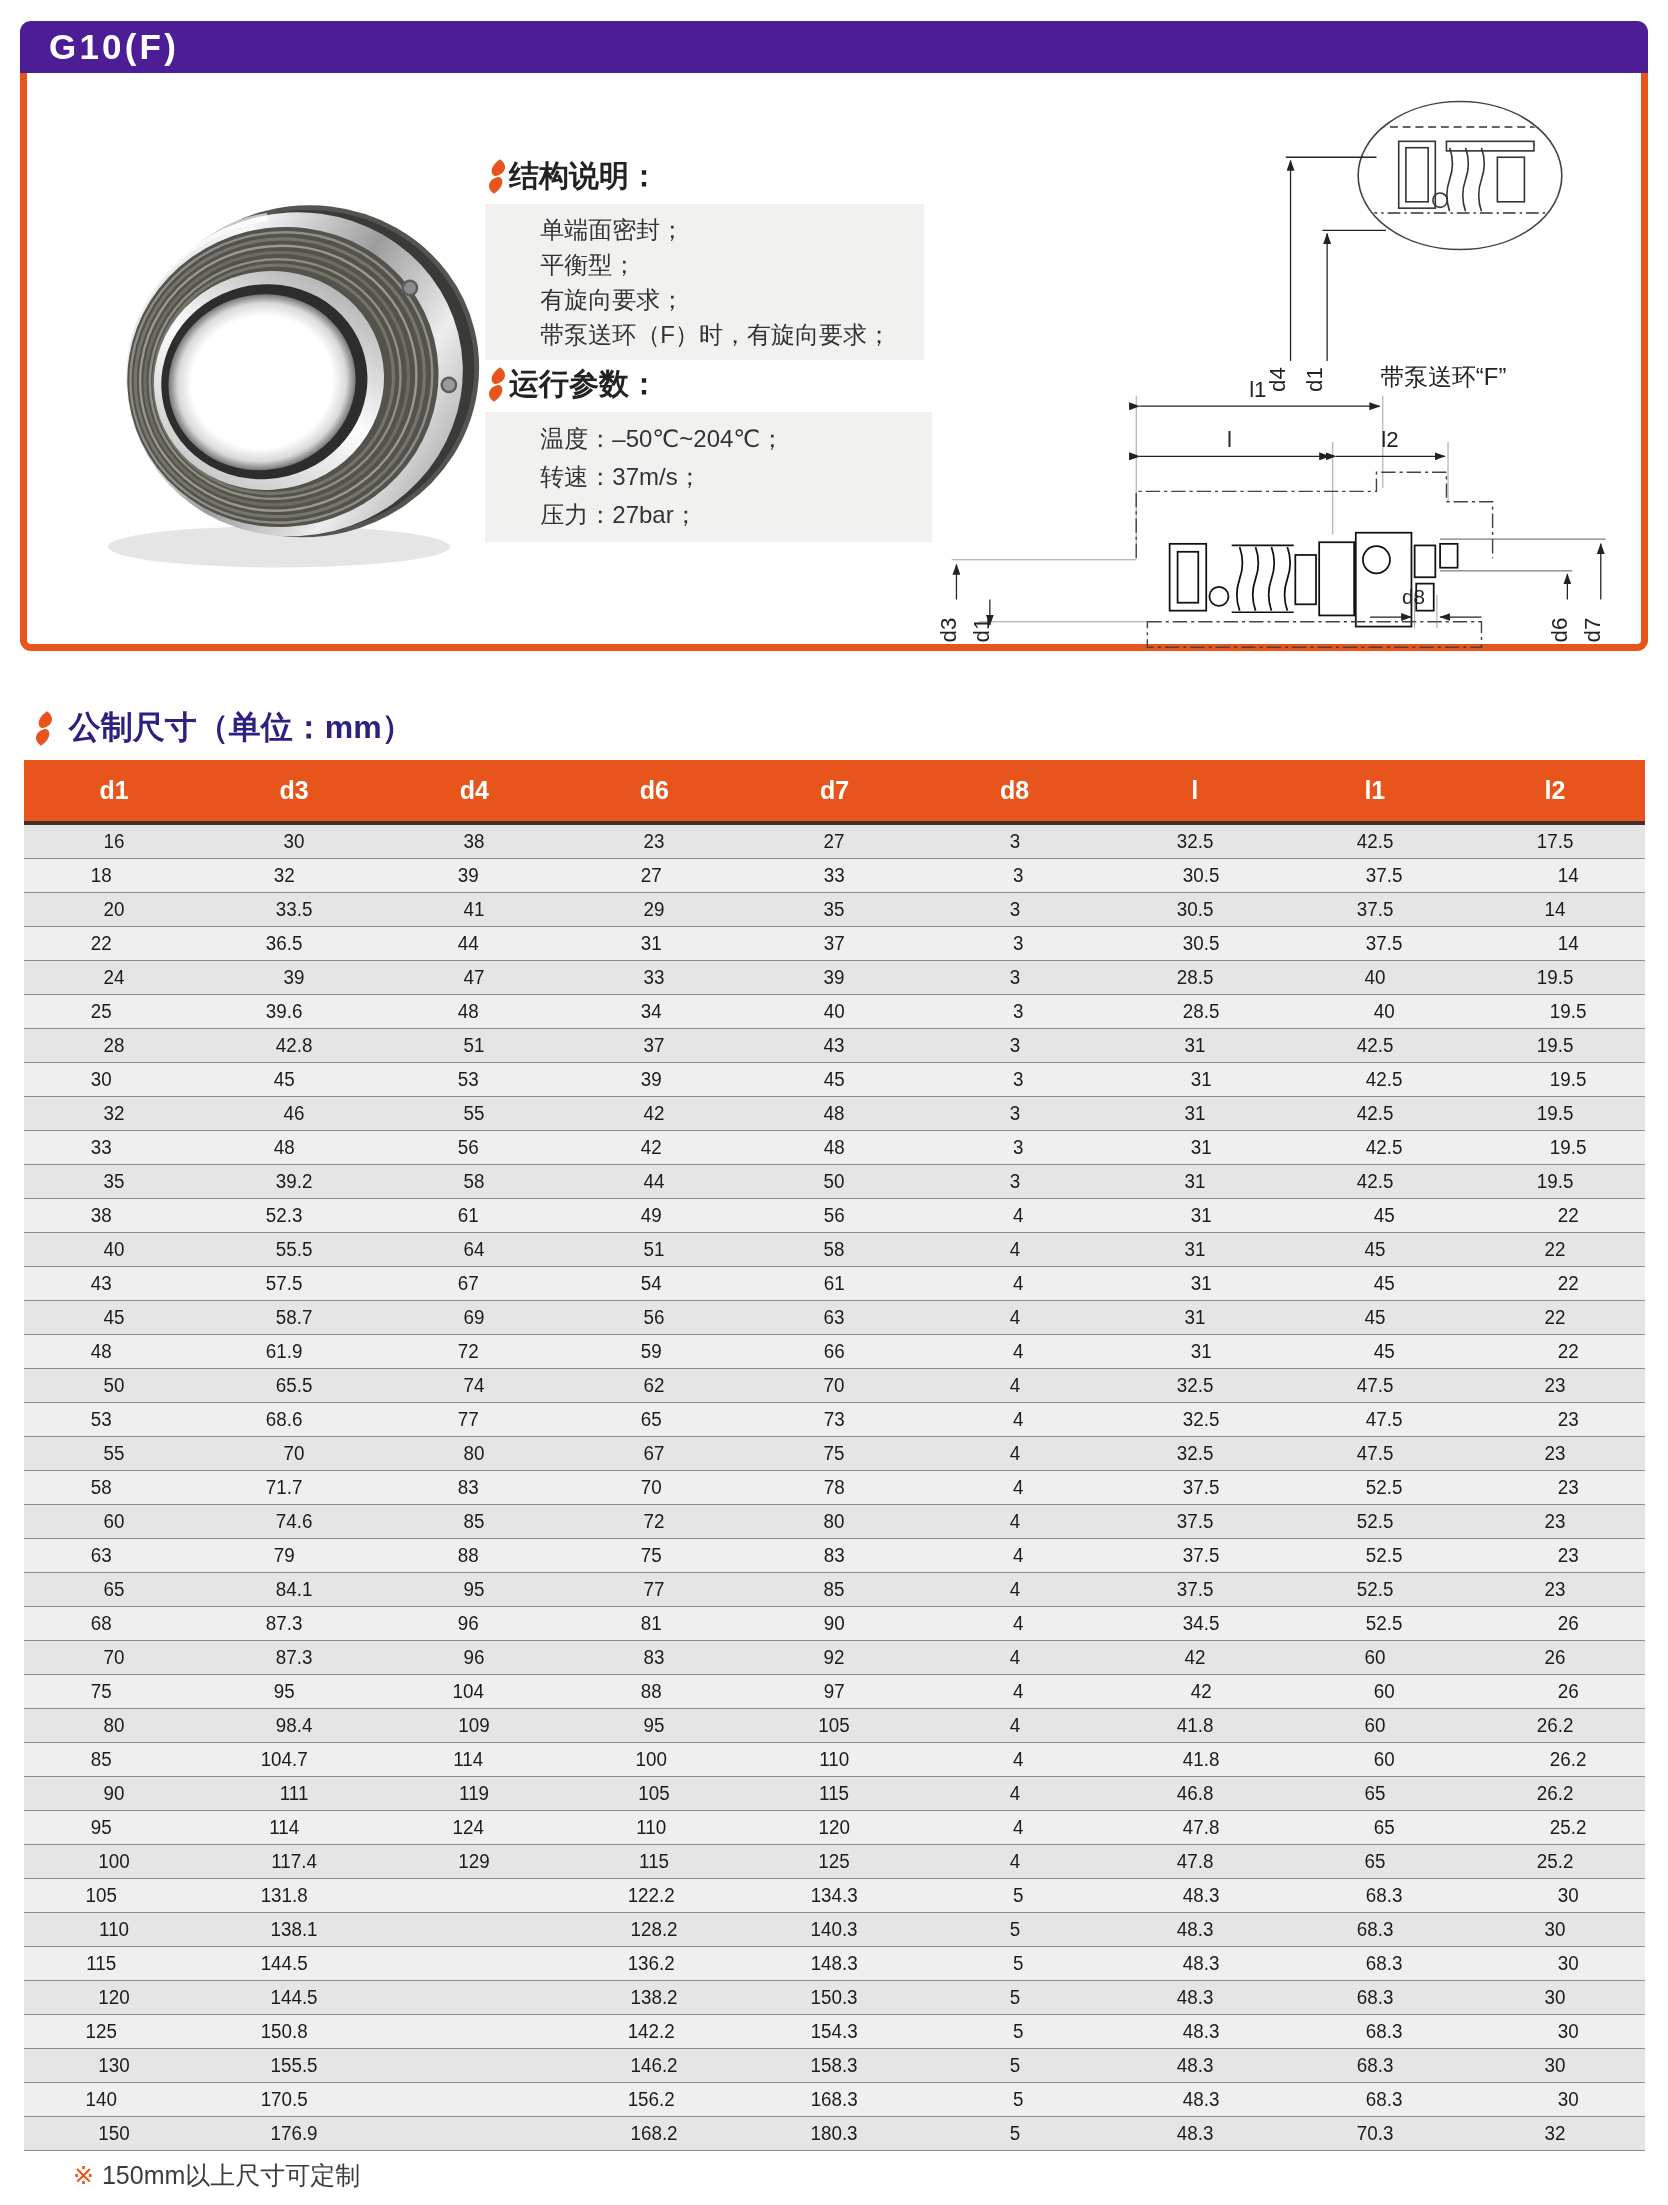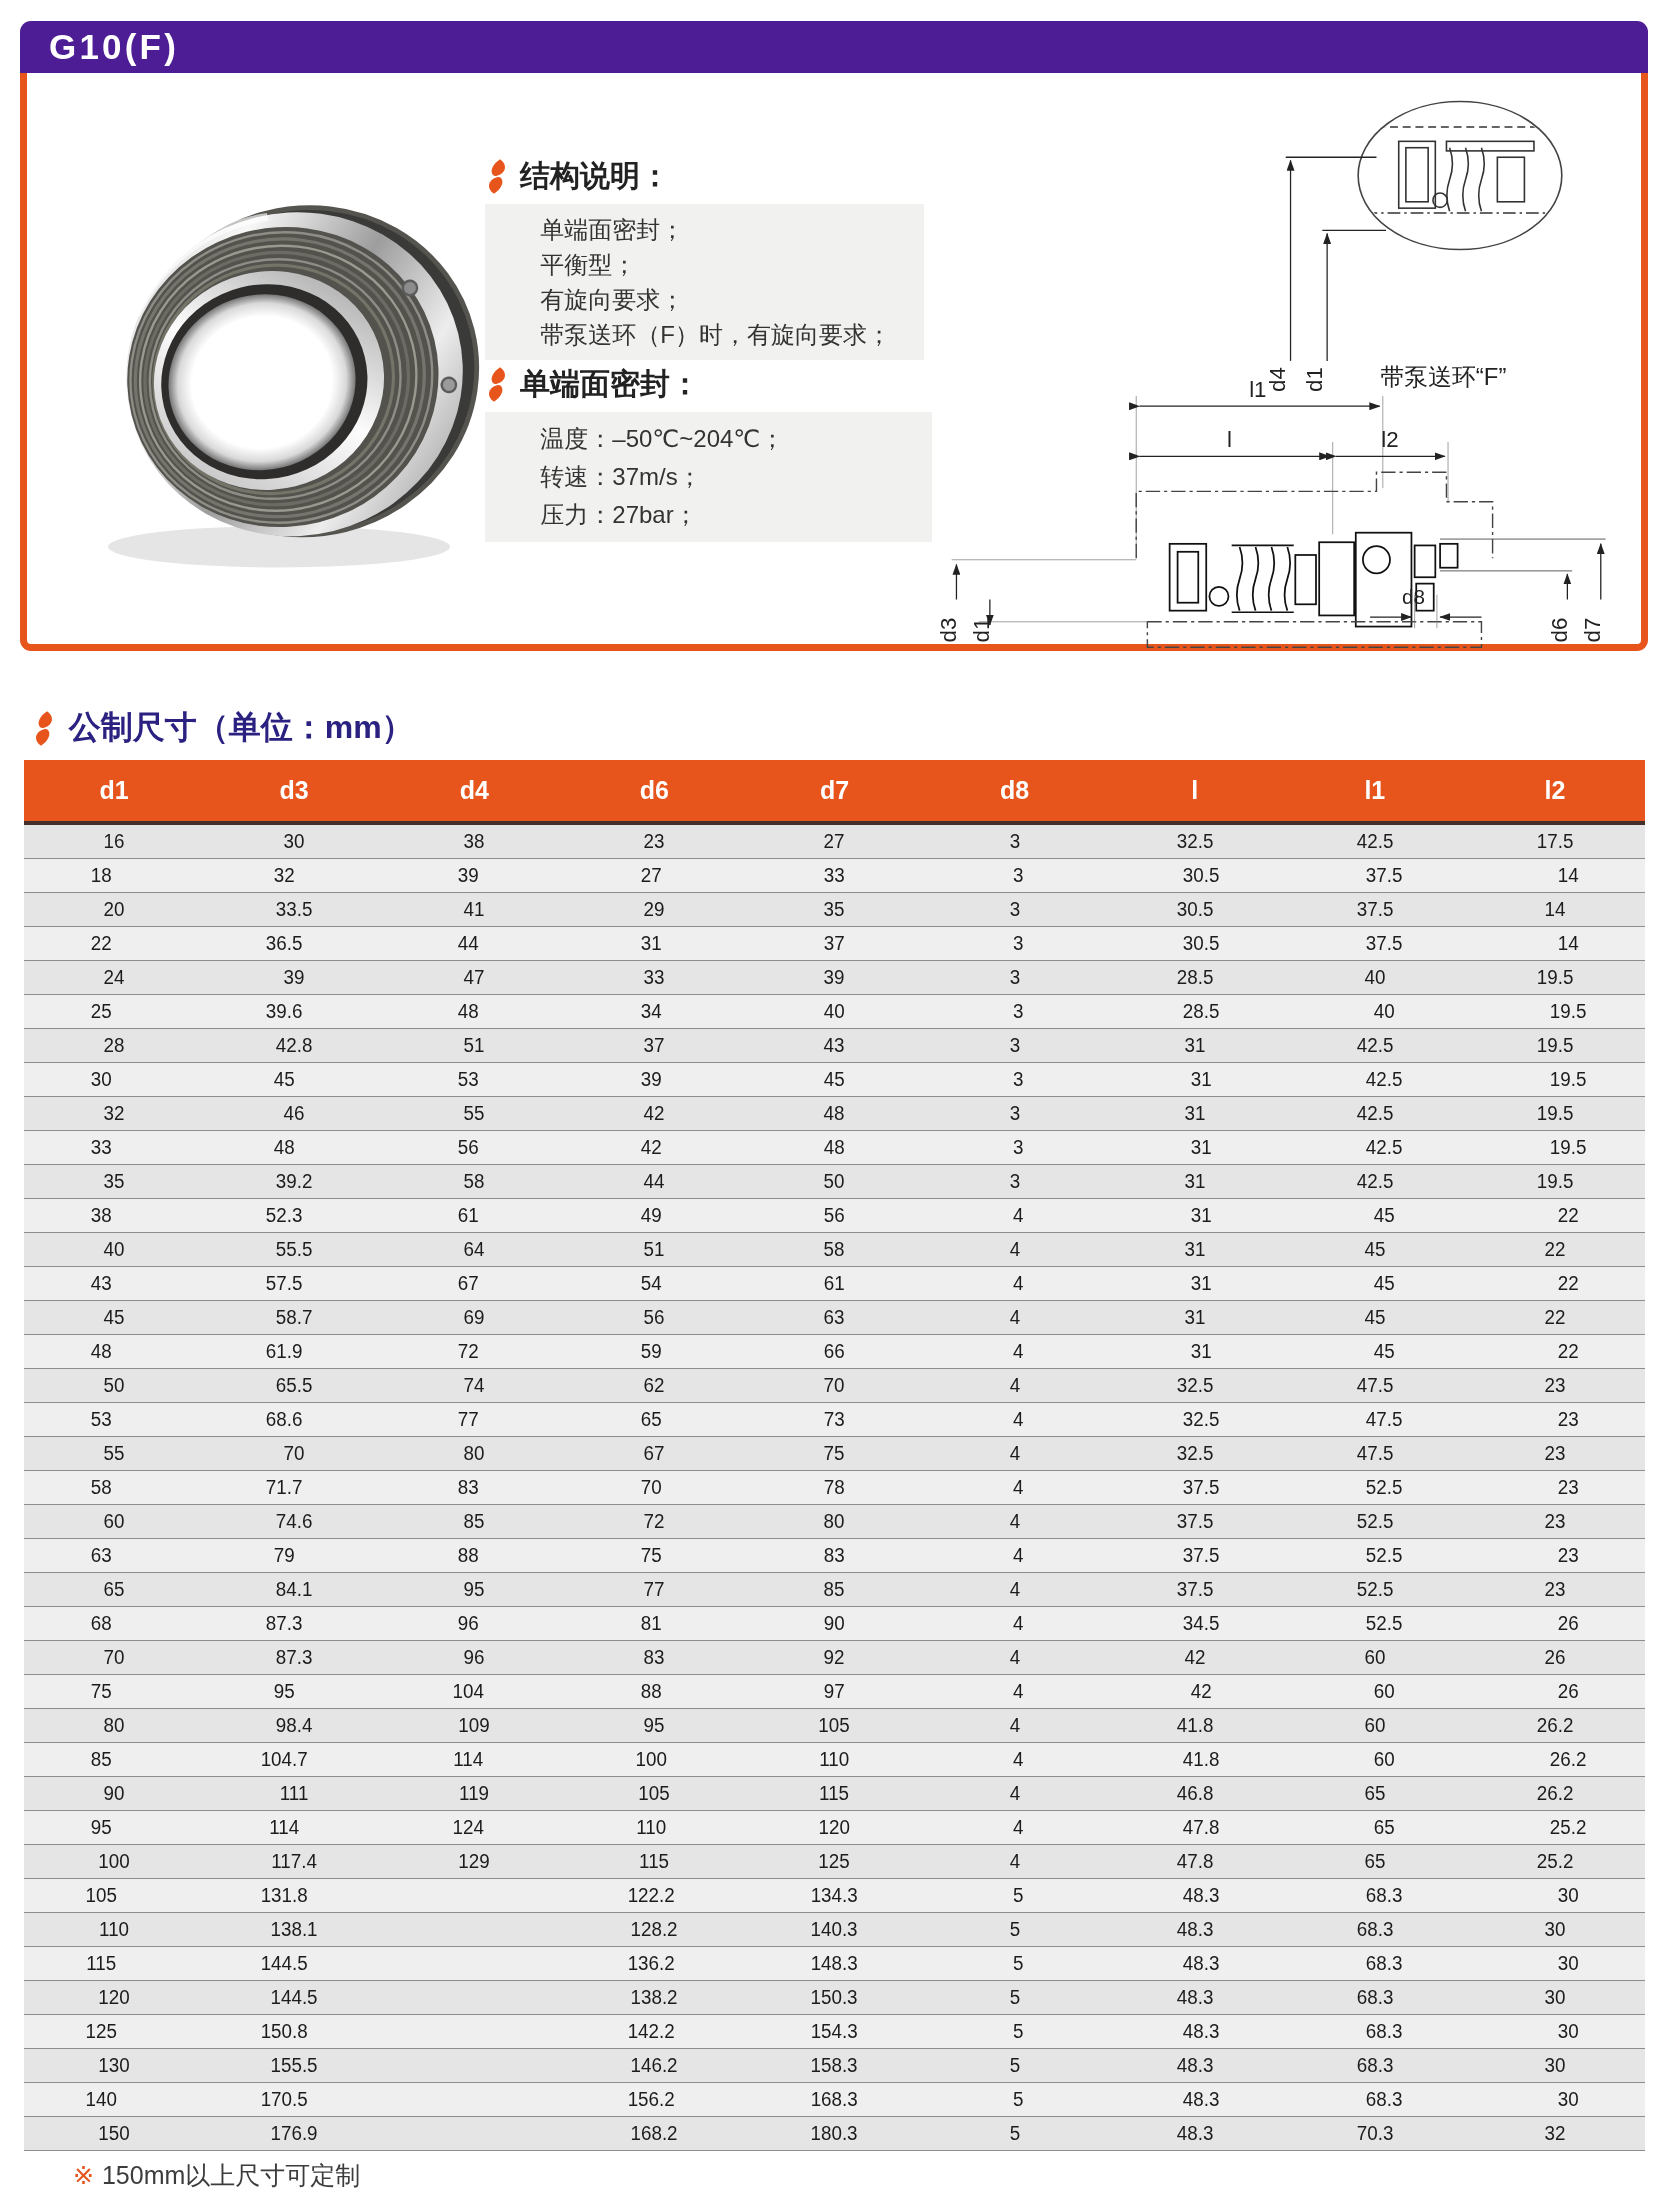--- a/index.html
+++ b/index.html
@@ -11,21 +11,21 @@
     background:#4c1d95;border-radius:11px 11px 0 0;display:flex;align-items:center;}
   .title-band .model{color:#fff;font-size:35px;font-weight:bold;letter-spacing:3.2px;margin-left:29px;}
   .frame-body{position:absolute;left:20px;top:73px;width:1628px;height:578px;box-sizing:border-box;
     background:#fff;border-left:7.2px solid #e7551d;border-right:7.2px solid #e7551d;
     border-bottom:7.2px solid #e7551d;border-radius:0 0 11px 11px;}
 
   
   .photo{position:absolute;left:68px;top:187px;width:430px;height:390px;}
 
   
-  .sec-title{position:absolute;display:flex;align-items:center;gap:11px;}
+  .sec-title{position:absolute;display:flex;align-items:center;}
   .sec-title .txt{font-size:30px;font-weight:bold;color:#222;}
   .flame{width:24px;height:37px;flex:0 0 auto;}
   .txt-block{position:absolute;background:#f1f1ef;padding:8px 14.3px;box-sizing:border-box;}
   .txt-block .list-line{font-size:24px;color:#333;line-height:35px;white-space:nowrap;margin-left:41px;}
 
   #structure-title{left:485px;top:156px;}
   #structure-block{left:485px;top:204px;width:439px;}
   #params-title{left:485px;top:364px;}
   #params-block{left:485px;top:412px;width:447px;}
   #params-block .list-line{line-height:38px;}
@@ -117,21 +117,21 @@
       <div class="list-line">平衡型；</div>
       <div class="list-line">有旋向要求；</div>
       <div class="list-line">带泵送环（F）时，有旋向要求；</div>
     </div>
 
   <div class="sec-title" id="params-title">
     <svg class="flame" viewBox="0 0 32 48">
       <path d="M20 1 C30 8 29 19 16 23 C10 25 7 18 10 12 C12 7 16 4 20 1 Z" fill="#e7551d"></path>
       <path d="M12 47 C2 40 3 29 16 25 C22 23 25 30 22 36 C20 41 16 44 12 47 Z" fill="#e7551d"></path>
     </svg>
-    <span class="txt">单端面密封：</span>
+    <span class="txt">运行参数：</span>
   </div>
   <div class="txt-block" id="params-block">
       <div class="list-line">温度：–50℃~204℃；</div>
       <div class="list-line">转速：37m/s；</div>
       <div class="list-line">压力：27bar；</div>
     </div>
 
   <svg class="drawing" viewBox="0 0 880 730">
     <defs>
       <marker id="ar" markerWidth="14" markerHeight="10" refX="13" refY="5" orient="auto" markerUnits="userSpaceOnUse">

